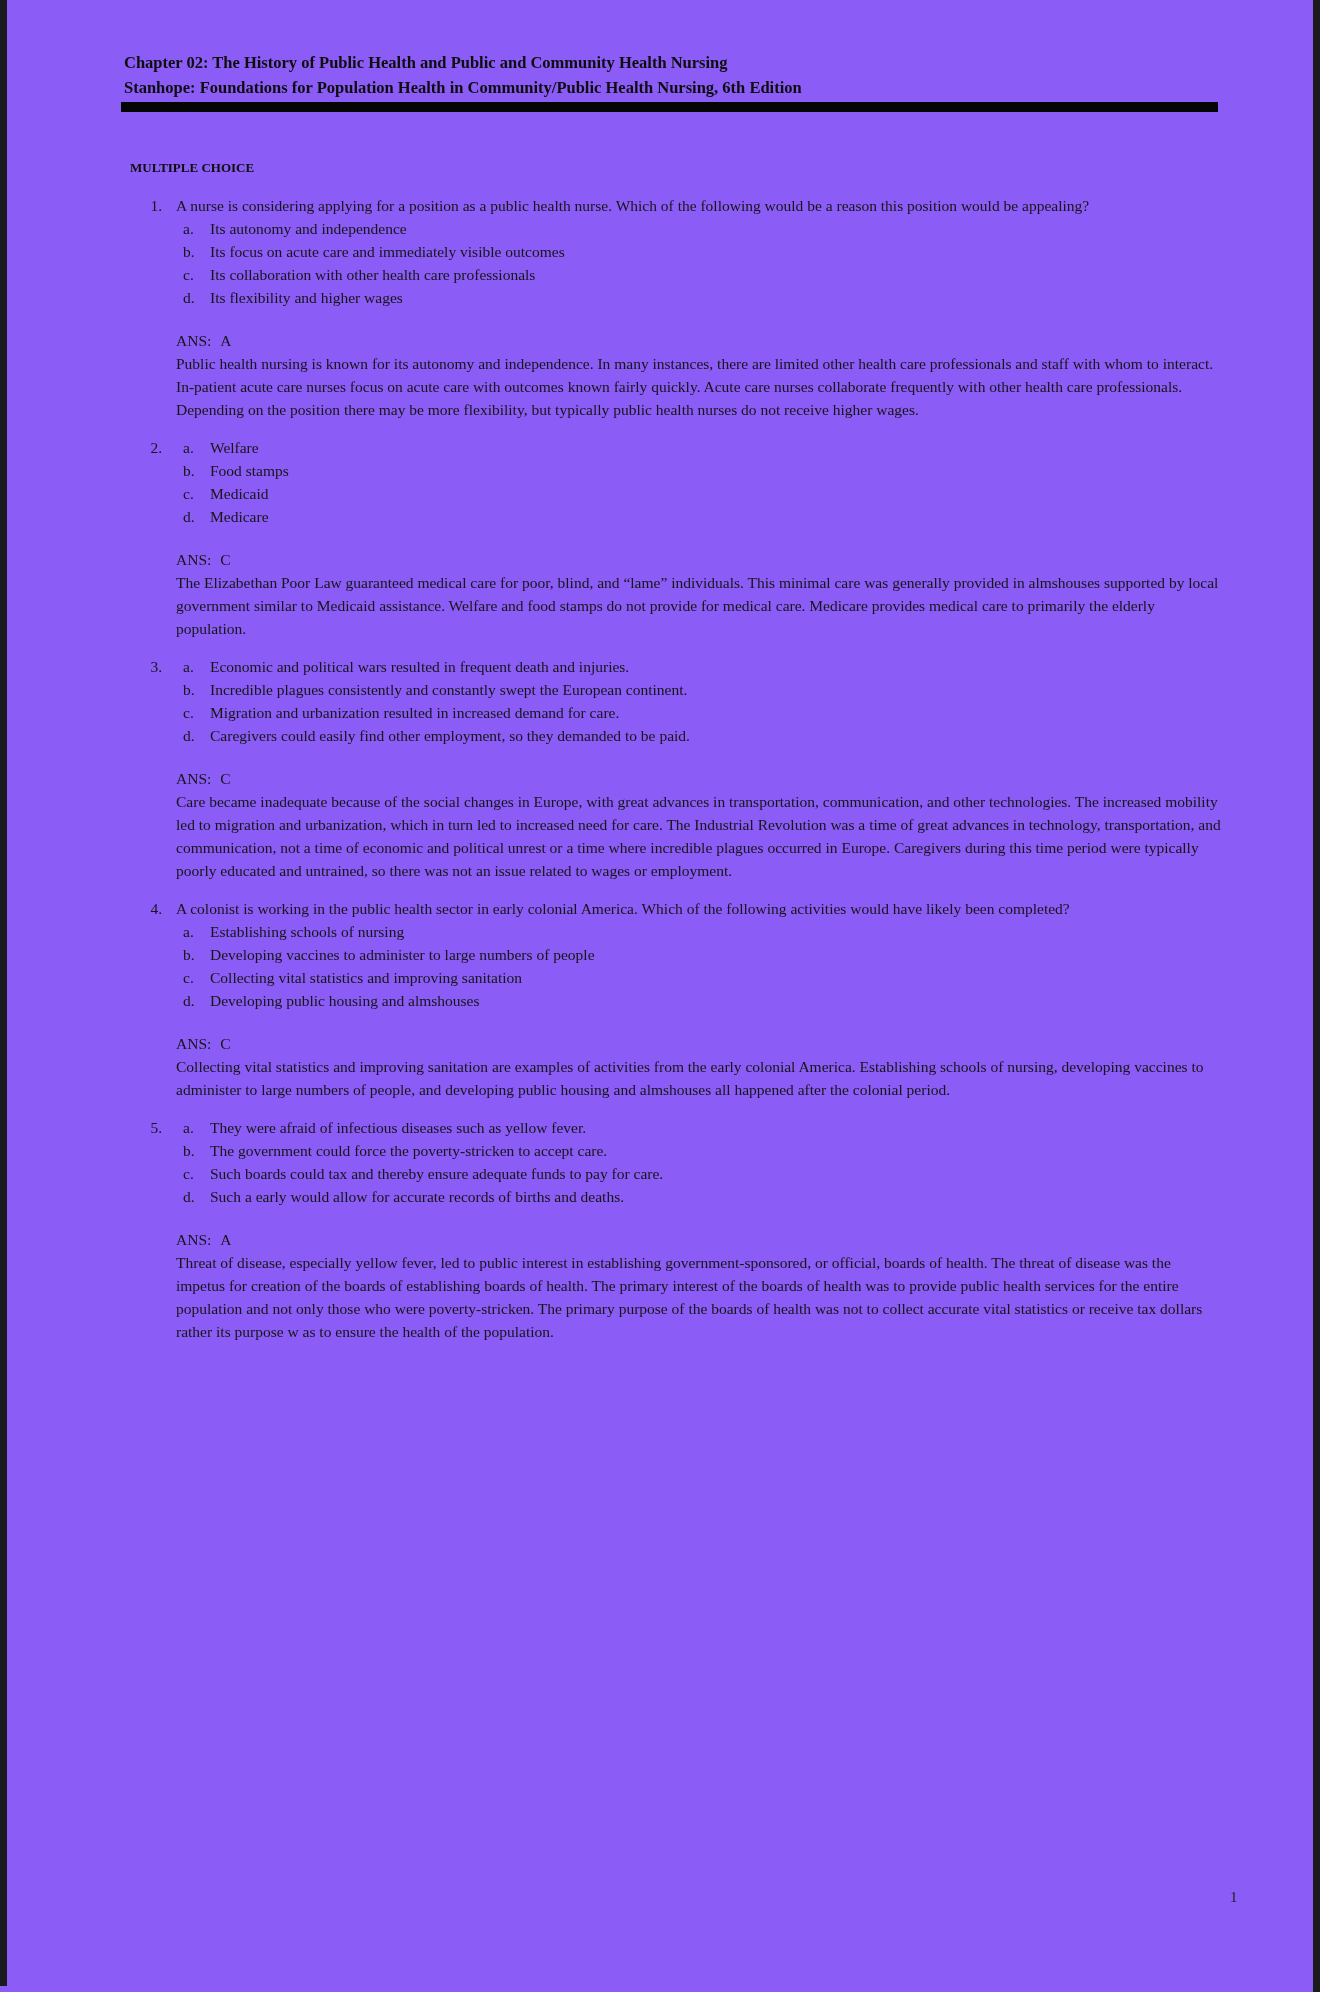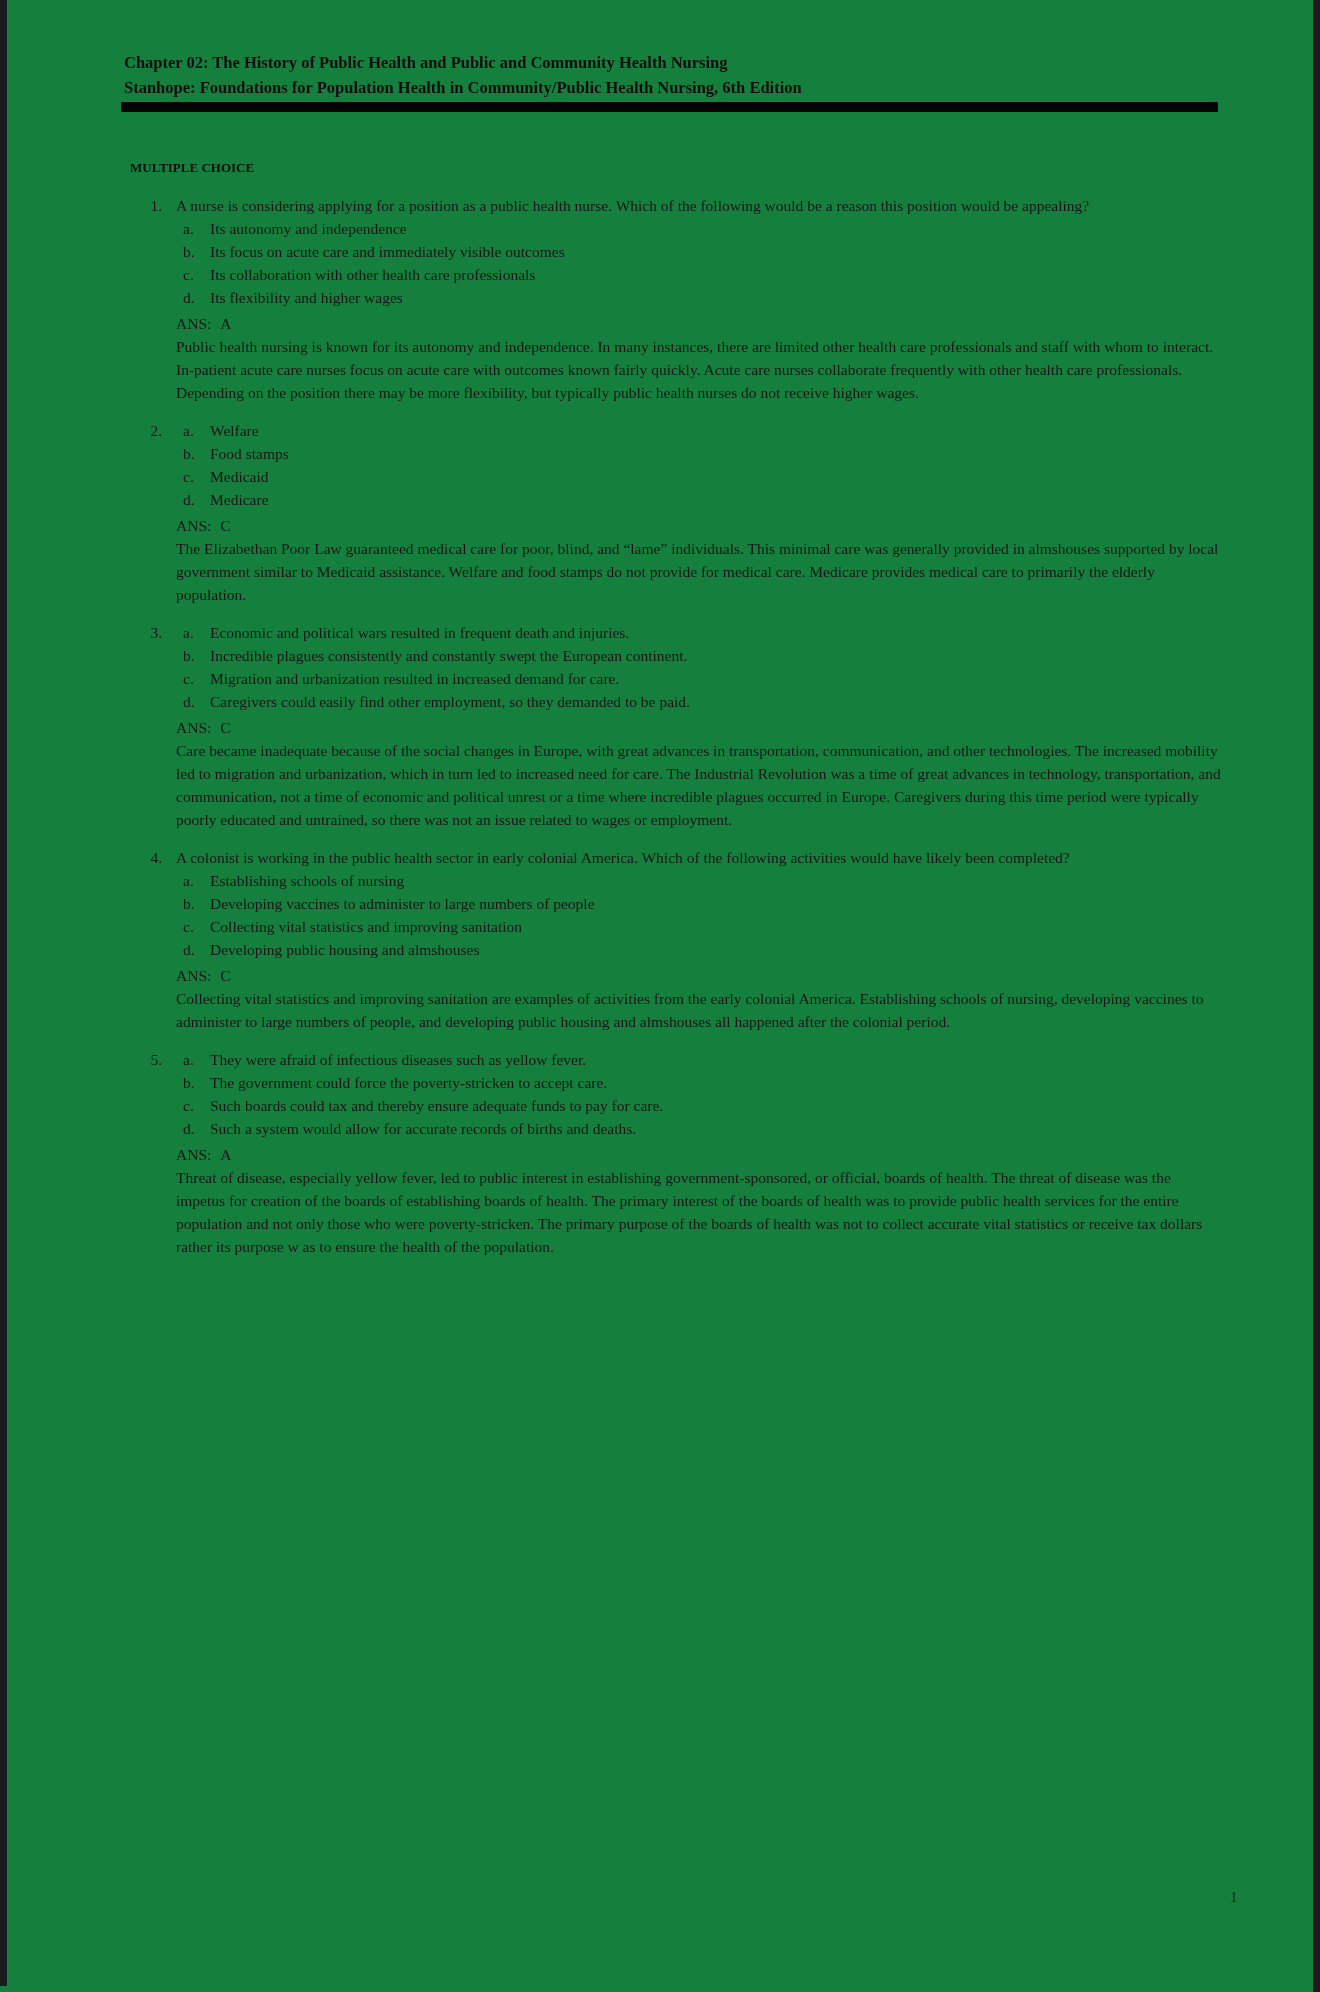--- a/index.html
+++ b/index.html
@@ -1,20 +1,20 @@
 <!DOCTYPE html>
 <html><head>
 <meta charset="utf-8">
 <style>
   html, body { margin: 0; padding: 0; background: #ffffff; }
   .page {
     position: relative;
     width: 1320px;
     height: 1992px;
-    background: #15803d;
+    background: #8b5cf6;
     font-family: "Liberation Serif", "DejaVu Serif", serif;
     color: #161616;
     overflow: hidden;
   }
   .edge-strip {
     position: absolute;
     top: 0;
     width: 7px;
     background: #1b1b1f;
   }
@@ -64,21 +64,21 @@
   }
   .q-num {
     text-align: right;
     padding-right: 14px;
   }
   .option {
     display: grid;
     grid-template-columns: 27px 1fr;
     padding-left: 7px;
   }
-  .ans-row { margin-top: 3px; }
+  .ans-row { margin-top: 20px; }
   .ans-letter { margin-left: 9px; }
 
   .page-number {
     position: absolute;
     left: 1230px;
     top: 1886px;
     font-size: 15px;
     line-height: 23px;
     color: #222;
   }
@@ -240,21 +240,21 @@
     <span>The government could force the poverty-stricken to accept care.</span>
   </div>
 
   <div class="option">
     <span>c.</span>
     <span>Such boards could tax and thereby ensure adequate funds to pay for care.</span>
   </div>
 
   <div class="option">
     <span>d.</span>
-    <span>Such a system would allow for accurate records of births and deaths.</span>
+    <span>Such a early would allow for accurate records of births and deaths.</span>
   </div>
 </div>
       <div class="ans-row">
         <span>ANS:</span><span class="ans-letter">A</span>
       </div>
       <div class="rationale">Threat of disease, especially yellow fever, led to public interest in establishing government-sponsored, or official, boards of health. The threat of disease was the impetus for creation of the boards of establishing boards of health. The primary interest of the boards of health was to provide public health services for the entire population and not only those who were poverty-stricken. The primary purpose of the boards of health was not to collect accurate vital statistics or receive tax dollars rather its purpose w as to ensure the health of the population.</div>
     </div>
   </div>
 </div>
   </div>

